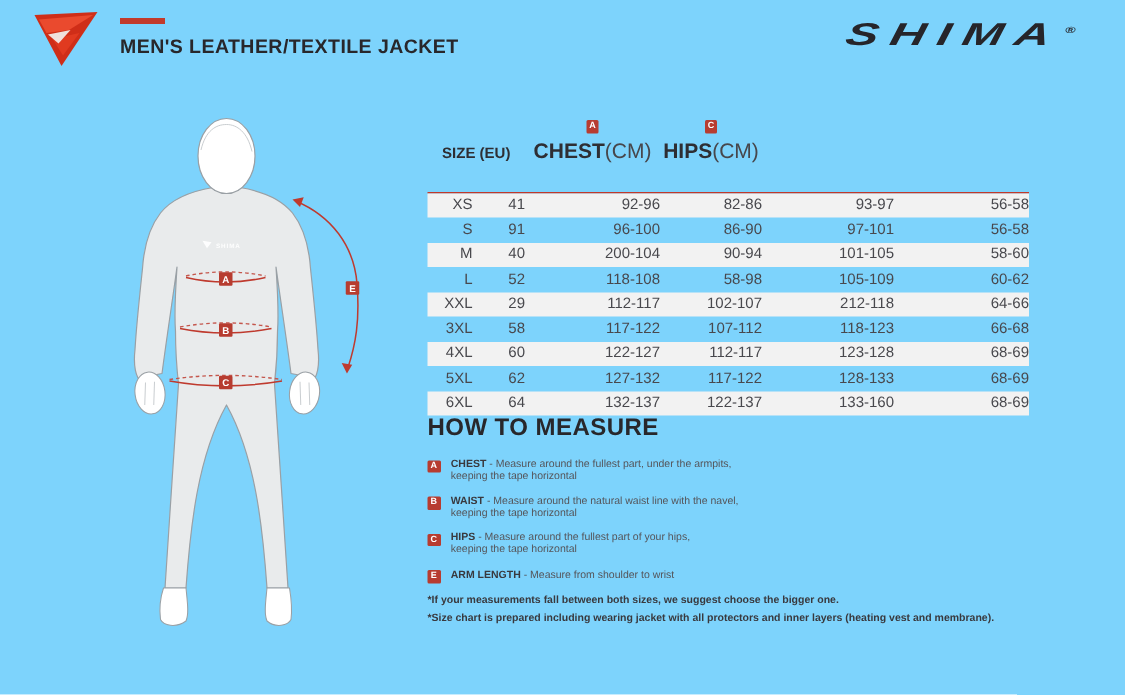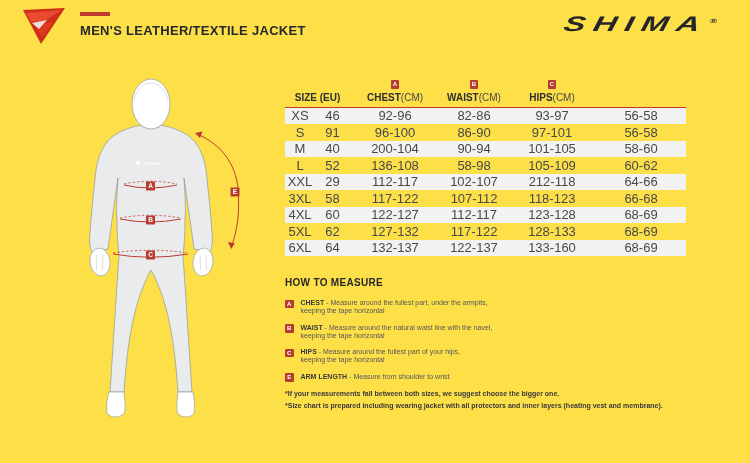--- a/index.html
+++ b/index.html
@@ -1,18 +1,18 @@
 <!DOCTYPE html>
 <html><head>
 <meta charset="utf-8">
 <style>
   * { margin:0; padding:0; box-sizing:border-box; }
   html,body { background:#fff; }
   #canvas {
-    position:relative; width:750px; height:463px; background:#fde047;
+    position:relative; width:750px; height:463px; background:#7dd3fc;
     font-family:"Liberation Sans", sans-serif; overflow:hidden; color:#3c3c40;
   }
 
   
   .logo-mark { position:absolute; left:22px; top:7px; width:44px; height:38px; }
   .title-block { position:absolute; left:80px; top:12px; }
   .title-accent { width:30px; height:3.5px; background:#c23a2b; margin-bottom:7px; }
   .page-title { font-size:13px; font-weight:bold; letter-spacing:0.3px; color:#28272b; white-space:nowrap; }
   .brand-wordmark {
     position:absolute; right:34px; top:12px; color:#26252a;
@@ -24,31 +24,31 @@
   
   .badge {
     display:inline-flex; align-items:center; justify-content:center;
     width:8.5px; height:8.5px; background:#b73c30; color:#fff;
     font-size:6px; font-weight:bold; border-radius:1px; line-height:1; flex:none;
   }
 
   
   .size-table { position:absolute; left:285px; top:80px; width:401px; }
   .tgrid { display:grid; grid-template-columns:30px 35px 90px 68px 88px 90px; }
-  .thead { align-items:end; padding-bottom:4px; border-bottom:1.5px solid #c0392b; }
+  .thead { align-items:end; padding-bottom:20px; border-bottom:1.5px solid #c0392b; }
   .th-size { grid-column:1 / 3; text-align:center; font-size:10px; font-weight:bold; color:#2e2e33; }
   .th-col { display:flex; flex-direction:column; align-items:center; gap:3px; }
-  .th-label { font-size:10px; font-weight:bold; color:#2e2e33; white-space:nowrap; }
+  .th-label { font-size:14px; font-weight:bold; color:#2e2e33; white-space:nowrap; }
   .th-label .unit { font-weight:normal; color:#47474c; }
-  .trow { height:16.5px; align-items:center; text-align:center; font-size:13px; color:#48484d; }
+  .trow { height:16.5px; align-items:center; text-align:right; font-size:10px; color:#48484d; }
   .trow:nth-child(even) { background:#f2f2f2; }
 
   
   .htm { position:absolute; left:285px; top:277px; width:410px; }
-  .htm-title { font-size:10px; font-weight:bold; letter-spacing:0.3px; color:#28272b; margin-bottom:11px; }
+  .htm-title { font-size:16px; font-weight:bold; letter-spacing:0.3px; color:#28272b; margin-bottom:11px; }
   .htm-item { display:flex; gap:7px; margin-bottom:8px; font-size:7px; color:#55555a; line-height:1.18; }
   .htm-item .badge { margin-top:0.5px; }
   .htm-name { font-weight:bold; color:#39393e; }
   .htm-desc { white-space:pre-line; }
   .htm-notes { margin-top:8px; }
   .htm-note { font-size:7px; font-weight:bold; color:#39393e; margin-bottom:5.5px; white-space:nowrap; }
 
   
   .figure-wrap { position:absolute; left:55px; top:58px; width:235px; height:400px; }
 </style>
@@ -137,32 +137,28 @@
   </div>
 
   <div class="size-table">
     <div class="tgrid thead">
       <div class="th-size">SIZE (EU)</div>
       <div class="th-col">
         <span class="badge">A</span>
         <span class="th-label"><b>CHEST</b><span class="unit">(CM)</span></span>
       </div>
       <div class="th-col">
-        <span class="badge">B</span>
-        <span class="th-label"><b>WAIST</b><span class="unit">(CM)</span></span>
-      </div>
-      <div class="th-col">
         <span class="badge">C</span>
         <span class="th-label"><b>HIPS</b><span class="unit">(CM)</span></span>
       </div>
     </div>
 
     <div class="tgrid trow">
       <div>XS</div>
-      <div>46</div>
+      <div>41</div>
       <div>92-96</div>
       <div>82-86</div>
       <div>93-97</div>
       <div>56-58</div>
     </div>
     <div class="tgrid trow">
       <div>S</div>
       <div>91</div>
       <div>96-100</div>
       <div>86-90</div>
@@ -173,21 +169,21 @@
       <div>M</div>
       <div>40</div>
       <div>200-104</div>
       <div>90-94</div>
       <div>101-105</div>
       <div>58-60</div>
     </div>
     <div class="tgrid trow">
       <div>L</div>
       <div>52</div>
-      <div>136-108</div>
+      <div>118-108</div>
       <div>58-98</div>
       <div>105-109</div>
       <div>60-62</div>
     </div>
     <div class="tgrid trow">
       <div>XXL</div>
       <div>29</div>
       <div>112-117</div>
       <div>102-107</div>
       <div>212-118</div>

